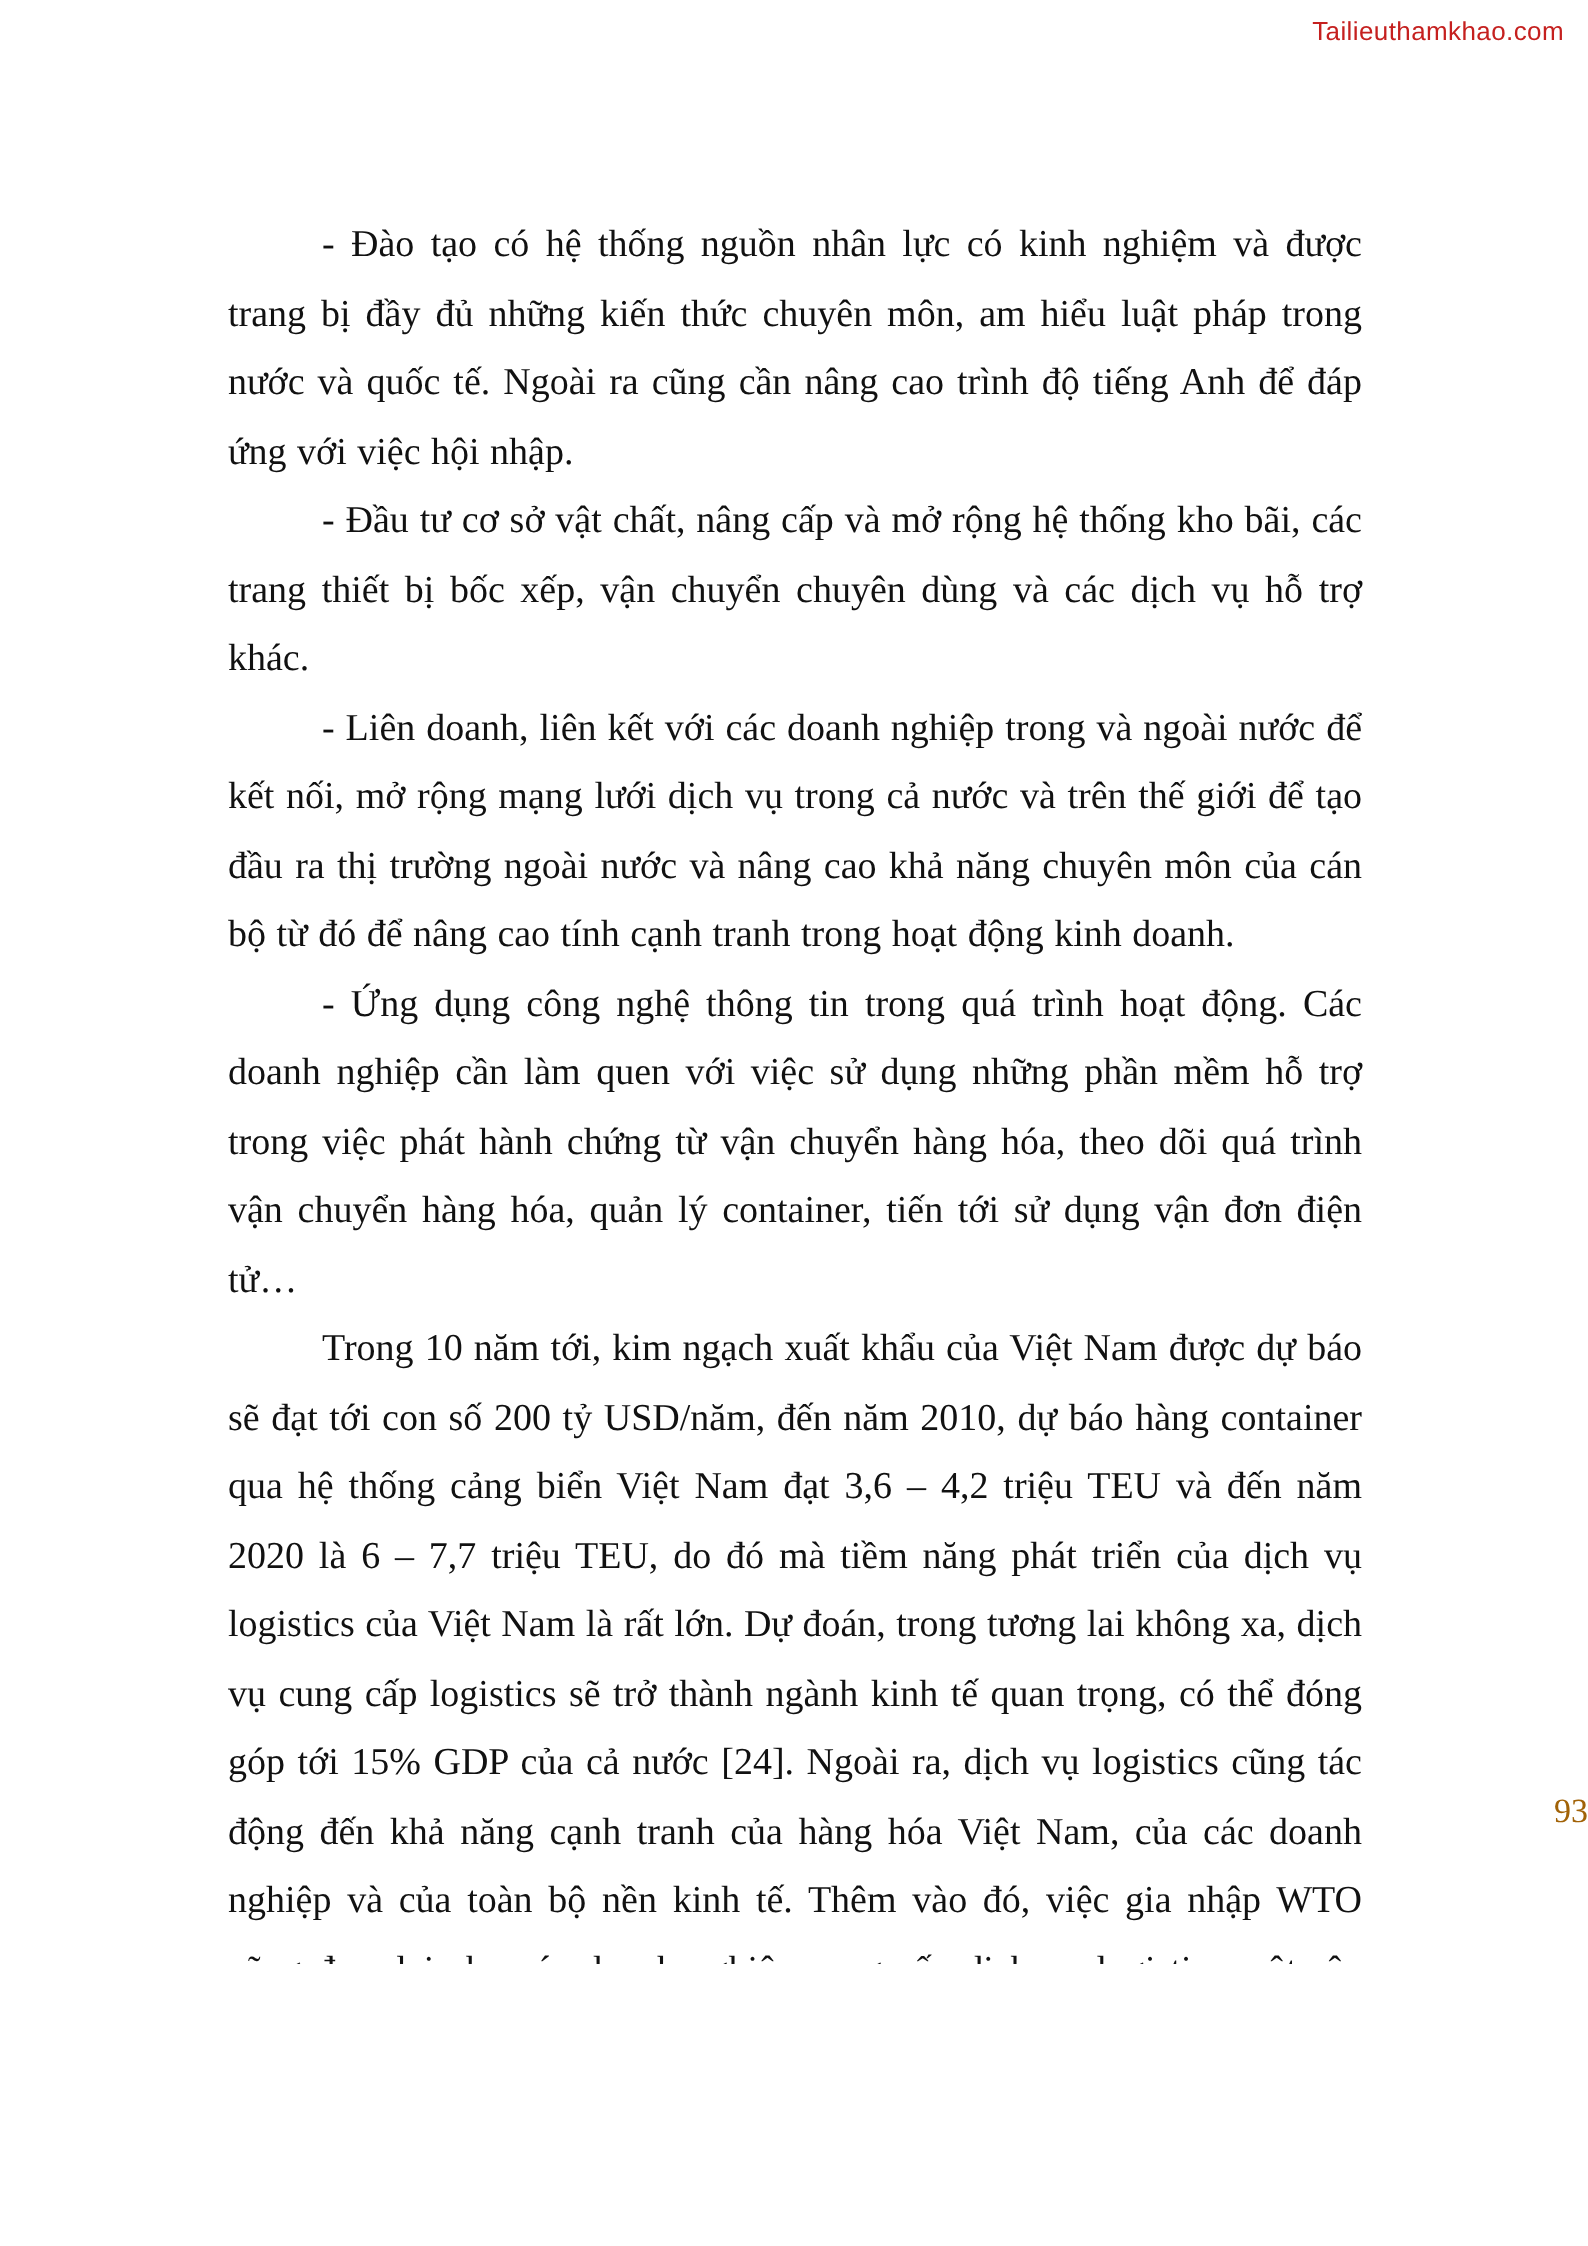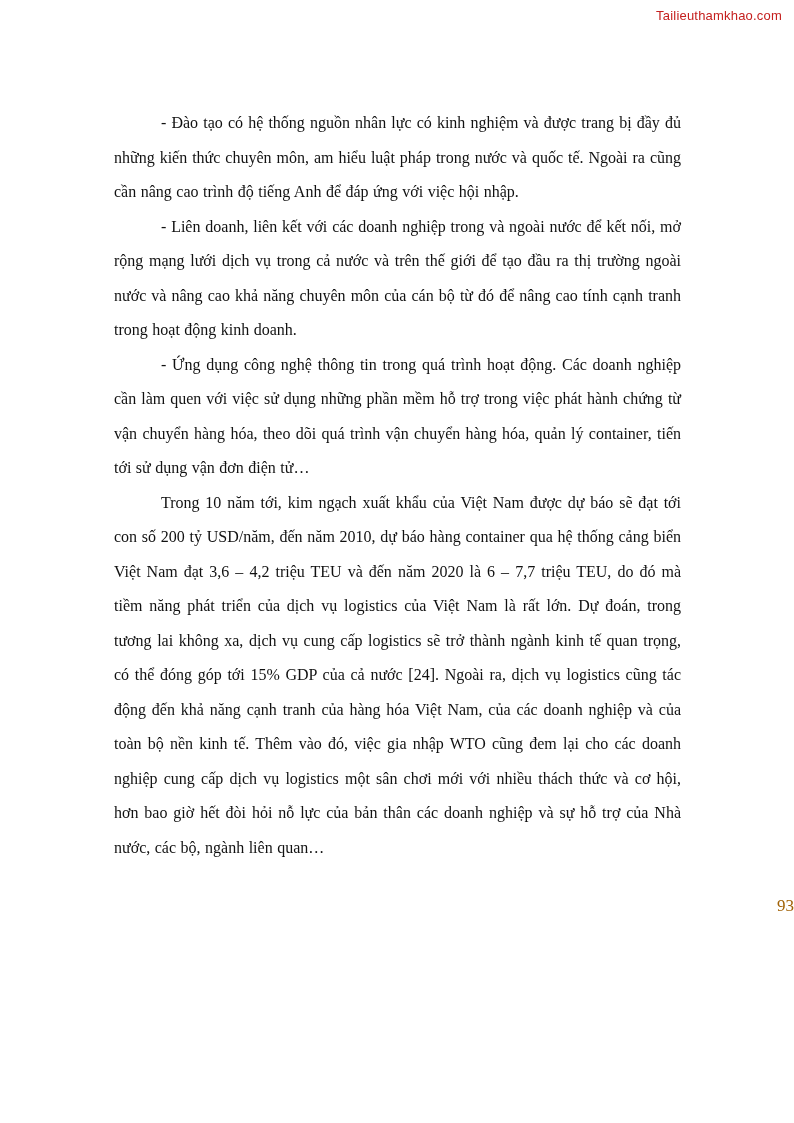--- a/index.html
+++ b/index.html
@@ -23,21 +23,21 @@
     font-family: "Liberation Sans", "DejaVu Sans", sans-serif;
     font-size: 13px;
     letter-spacing: 0.2px;
     cursor: pointer;
   }
   .content {
     position: absolute;
     top: 106px;
     left: 114px;
     width: 567px;
-    font-size: 16px;
+    font-size: 19px;
     line-height: 34.5px;
     text-align: justify;
   }
   .content p {
     margin: 0;
     padding: 0;
     text-indent: 47px;
     word-spacing: 0.5px;
   }
   .page-number {
@@ -52,20 +52,21 @@
 </style>
 </head>
 <body>
 
 <div class="page">
 
   <div class="watermark" style="color: rgb(197, 32, 31);">Tailieuthamkhao.com</div>
 
   <div class="content">
     <p>- Đào tạo có hệ thống nguồn nhân lực có kinh nghiệm và được trang bị đầy đủ những  kiến thức chuyên môn, am hiểu luật pháp trong nước và quốc tế. Ngoài ra cũng cần nâng cao trình độ tiếng Anh để đáp ứng với việc hội nhập.</p>
+    <p>- Đầu tư cơ sở vật chất, nâng cấp và mở rộng hệ thống kho bãi, các trang thiết bị bốc xếp, vận chuyển chuyên dùng và các dịch vụ hỗ trợ khác.</p>
     <p>- Liên doanh, liên kết với các doanh nghiệp trong và ngoài nước để kết nối, mở rộng mạng lưới dịch vụ trong cả nước và trên thế giới để tạo đầu ra thị trường ngoài nước và nâng cao khả năng chuyên môn của cán bộ từ đó để nâng cao tính cạnh tranh trong hoạt động kinh doanh.</p>
     <p>- Ứng dụng công nghệ thông tin trong quá trình hoạt động. Các doanh nghiệp cần làm quen với việc sử dụng những phần mềm hỗ trợ trong việc phát hành chứng từ vận chuyển hàng hóa, theo dõi quá trình vận chuyển hàng hóa, quản lý container, tiến tới sử dụng vận đơn điện tử…</p>
     <p>Trong 10 năm tới, kim ngạch xuất khẩu của Việt Nam được dự báo sẽ đạt tới con số 200 tỷ USD/năm, đến năm 2010, dự báo hàng container qua hệ thống cảng biển Việt Nam đạt 3,6 – 4,2 triệu TEU và đến năm 2020 là 6 – 7,7 triệu TEU, do đó mà tiềm năng phát triển của dịch vụ logistics của Việt Nam là rất lớn. Dự đoán, trong tương lai không xa, dịch vụ cung cấp logistics sẽ trở thành ngành kinh tế quan trọng, có thể đóng góp tới 15% GDP của cả nước [24]. Ngoài ra, dịch vụ logistics cũng tác động đến khả năng cạnh tranh của hàng hóa Việt Nam, của các doanh nghiệp và của toàn bộ nền kinh tế. Thêm vào đó, việc gia nhập WTO cũng đem lại cho các doanh nghiệp cung cấp dịch vụ logistics một sân chơi mới với nhiều thách thức và cơ hội, hơn bao giờ hết đòi hỏi nỗ lực của bản thân các doanh nghiệp và sự hỗ trợ của Nhà nước, các bộ, ngành liên quan…</p>
   </div>
 
   <div class="page-number">93</div>
 
 </div>
 
 </body></html>

